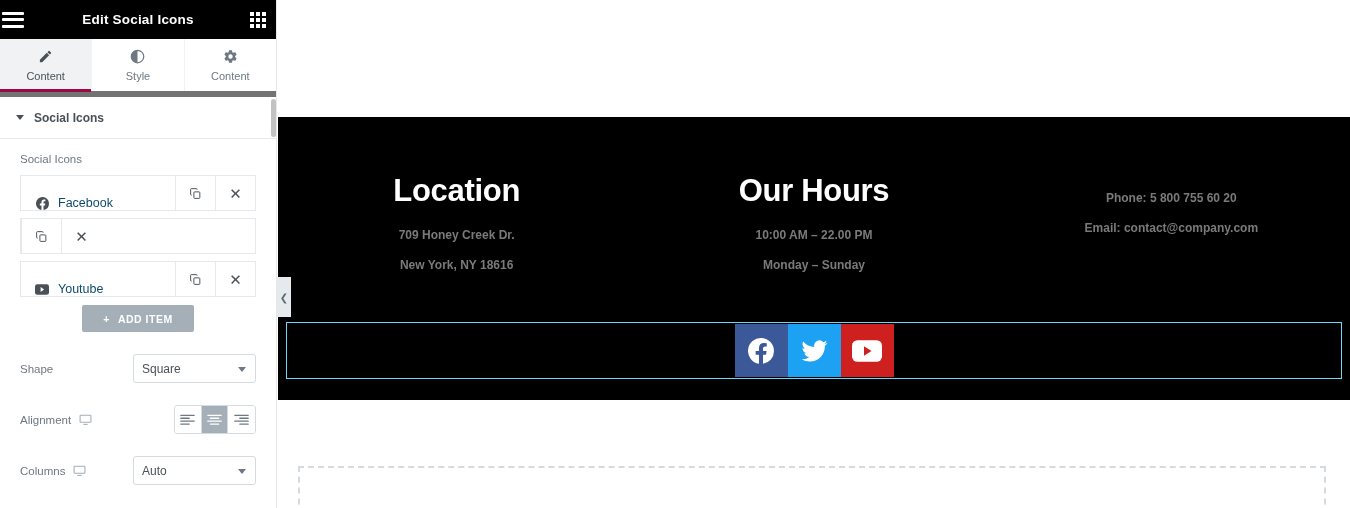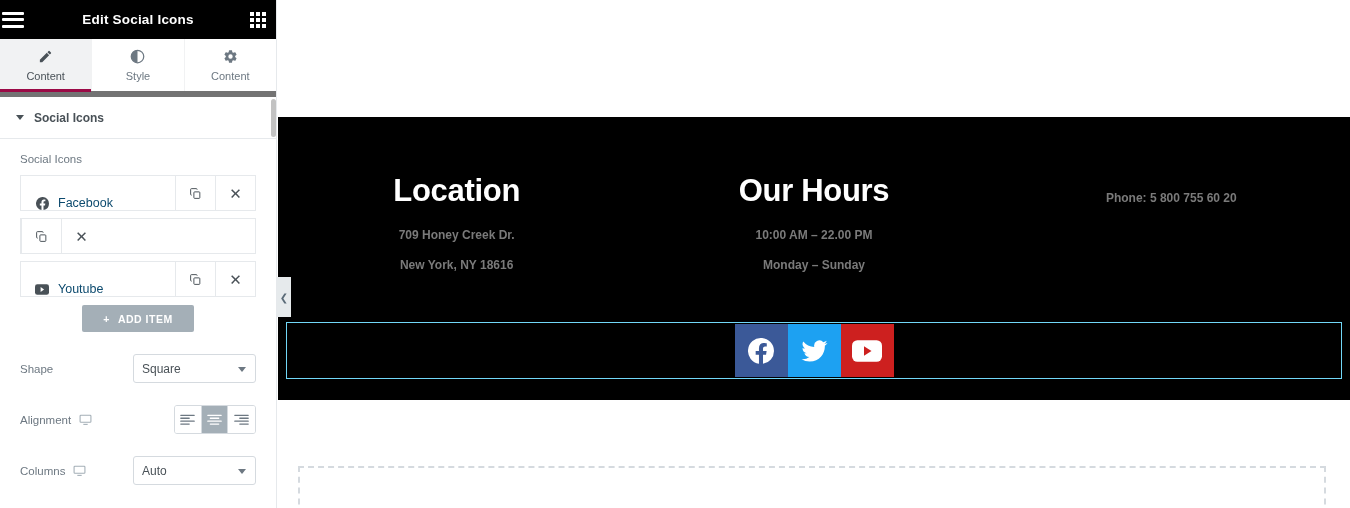--- a/index.html
+++ b/index.html
@@ -354,20 +354,21 @@
         </div>
 
         <div class="fcol">
           <h3>Our Hours</h3>
           <p>10:00 AM – 22.00 PM</p>
           <p>Monday – Sunday</p>
         </div>
 
         <div class="fcol">
           <p>Phone: 5 800 755 60 20</p>
+          <p>Email: contact@company.com</p>
         </div>
 
       </div>
 
       <div class="social-wrap">
         <div class="social-row">
           <div class="sq sq-fb">
             <span>
               <svg width="26" height="26" viewBox="0 0 24 24" fill="#ffffff">
                   <path d="M24 12a12 12 0 10-13.88 11.85v-8.38H7.08V12h3.04V9.36c0-3 1.79-4.67 4.53-4.67 1.31 0 2.68.24 2.68.24v2.95h-1.51c-1.49 0-1.96.93-1.96 1.88V12h3.33l-.53 3.47h-2.8v8.38A12 12 0 0024 12z"></path>

